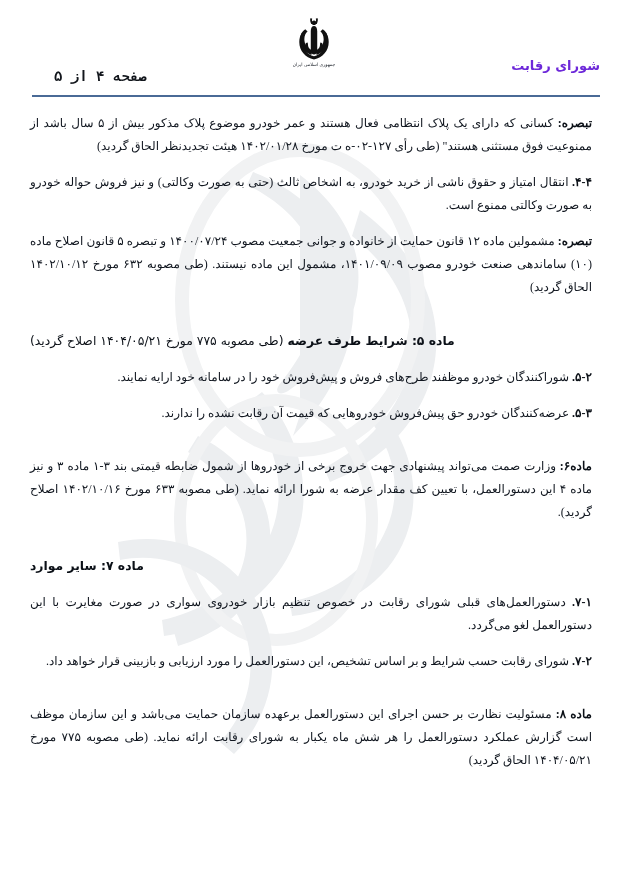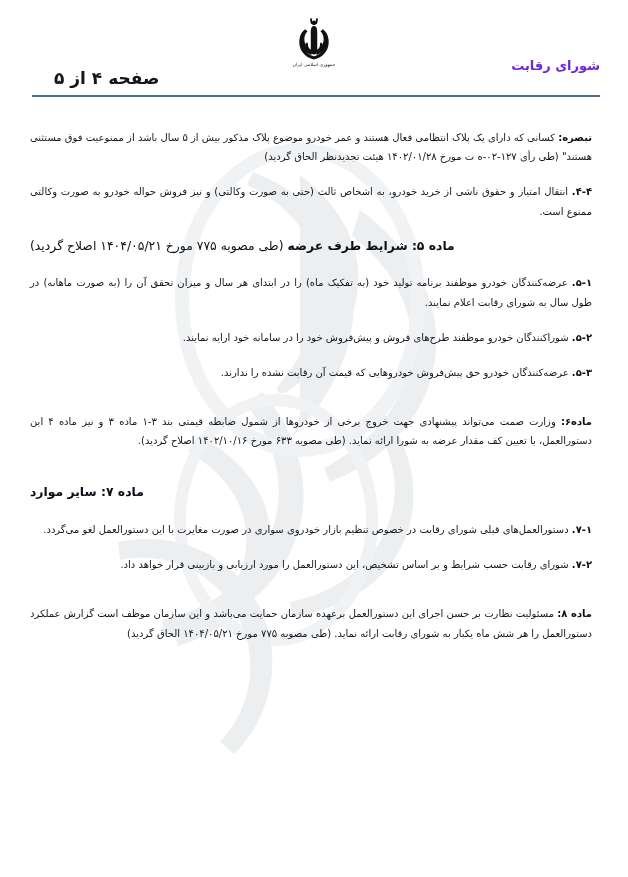--- a/index.html
+++ b/index.html
@@ -54,46 +54,48 @@
     top: 58px;
     font-size: 13px;
     font-weight: bold;
     color: #6d28d9;
     letter-spacing: .3px;
   }
   #page-number {
     position: absolute;
     left: 54px;
     top: 68px;
-    font-size: 17px;
+    font-size: 14px;
     font-weight: bold;
     color: #12161c;
+    font-family: Liberation Mono, monospace;
   }
   #header-rule {
     position: absolute;
     left: 32px;
     right: 28px;
     top: 95px;
     height: 1.6px;
     background: #4a6a96;
   }
 
   
   #doc-body {
     position: relative;
     z-index: 2;
     padding: 12px 36px 0 30px;
   }
   .para {
-    font-size: 10px;
+    font-size: 12px;
     line-height: 1.92;
     text-align: justify;
     text-justify: inter-word;
-    margin: 16px 0 13px 0;
+    margin: 0 0 13px 0;
     color: #10161f;
+    font-family: Liberation Serif, serif;
   }
   .para.gap-lg { margin-bottom: 22px; }
   .para.gap-xl { margin-bottom: 30px; }
   .lead {
     font-weight: bold;
     color: #0b1017;
   }
   .heading {
     font-size: 12.4px;
     font-weight: bold;
@@ -162,28 +164,28 @@
 
   <p class="para">
     <span class="lead">تبصره:</span><span> کسانی که دارای یک پلاک انتظامی فعال هستند و عمر خودرو موضوع  پلاک مذکور بیش از ۵ سال باشد از ممنوعیت فوق مستثنی هستند" (طی رأی ۱۲۷-۰۲-ه ت مورخ ۱۴۰۲/۰۱/۲۸ هیئت تجدیدنظر الحاق گردید)</span>
   </p>
 
   <p class="para">
     <span class="lead">۴-۴.</span><span> انتقال امتیاز و حقوق ناشی از خرید خودرو، به اشخاص ثالث (حتی به صورت وکالتی) و نیز فروش حواله خودرو به صورت وکالتی ممنوع است.</span>
   </p>
 
 
+  <p class="para gap-xl">
+    <span class="lead">تبصره:</span><span> مشمولین ماده ۱۲ قانون حمایت از خانواده و جوانی جمعیت مصوب ۱۴۰۰/۰۷/۲۴ و تبصره ۵ قانون اصلاح ماده (۱۰) ساماندهی صنعت خودرو مصوب ۱۴۰۱/۰۹/۰۹، مشمول این ماده نیستند. (طی مصوبه ۶۳۲ مورخ ۱۴۰۲/۱۰/۱۲ الحاق گردید)</span>
+  </p>
 
   <p class="heading">
     <span>ماده ۵: شرایط طرف عرضه</span><span class="normal"> (طی مصوبه ۷۷۵ مورخ ۱۴۰۴/۰۵/۲۱ اصلاح گردید)</span>
   </p>
 
-  <p class="para">
-    <span class="lead">۵-۱.</span><span> عرضه‌کنندگان خودرو موظفند برنامه تولید خود (به تفکیک ماه) را در ابتدای هر سال و میزان تحقق آن را (به صورت ماهانه) در طول سال به شورای رقابت اعلام نمایند.</span>
-  </p>
 
   <p class="para">
     <span class="lead">۵-۲.</span><span> شورا‌کنندگان خودرو موظفند طرح‌های فروش و پیش‌فروش خود را در سامانه خود ارایه نمایند.</span>
   </p>
 
   <p class="para gap-xl">
     <span class="lead">۵-۳.</span><span> عرضه‌کنندگان خودرو حق پیش‌فروش خودروهایی که قیمت آن رقابت نشده را ندارند.</span>
   </p>
 
   <p class="para gap-xl">

